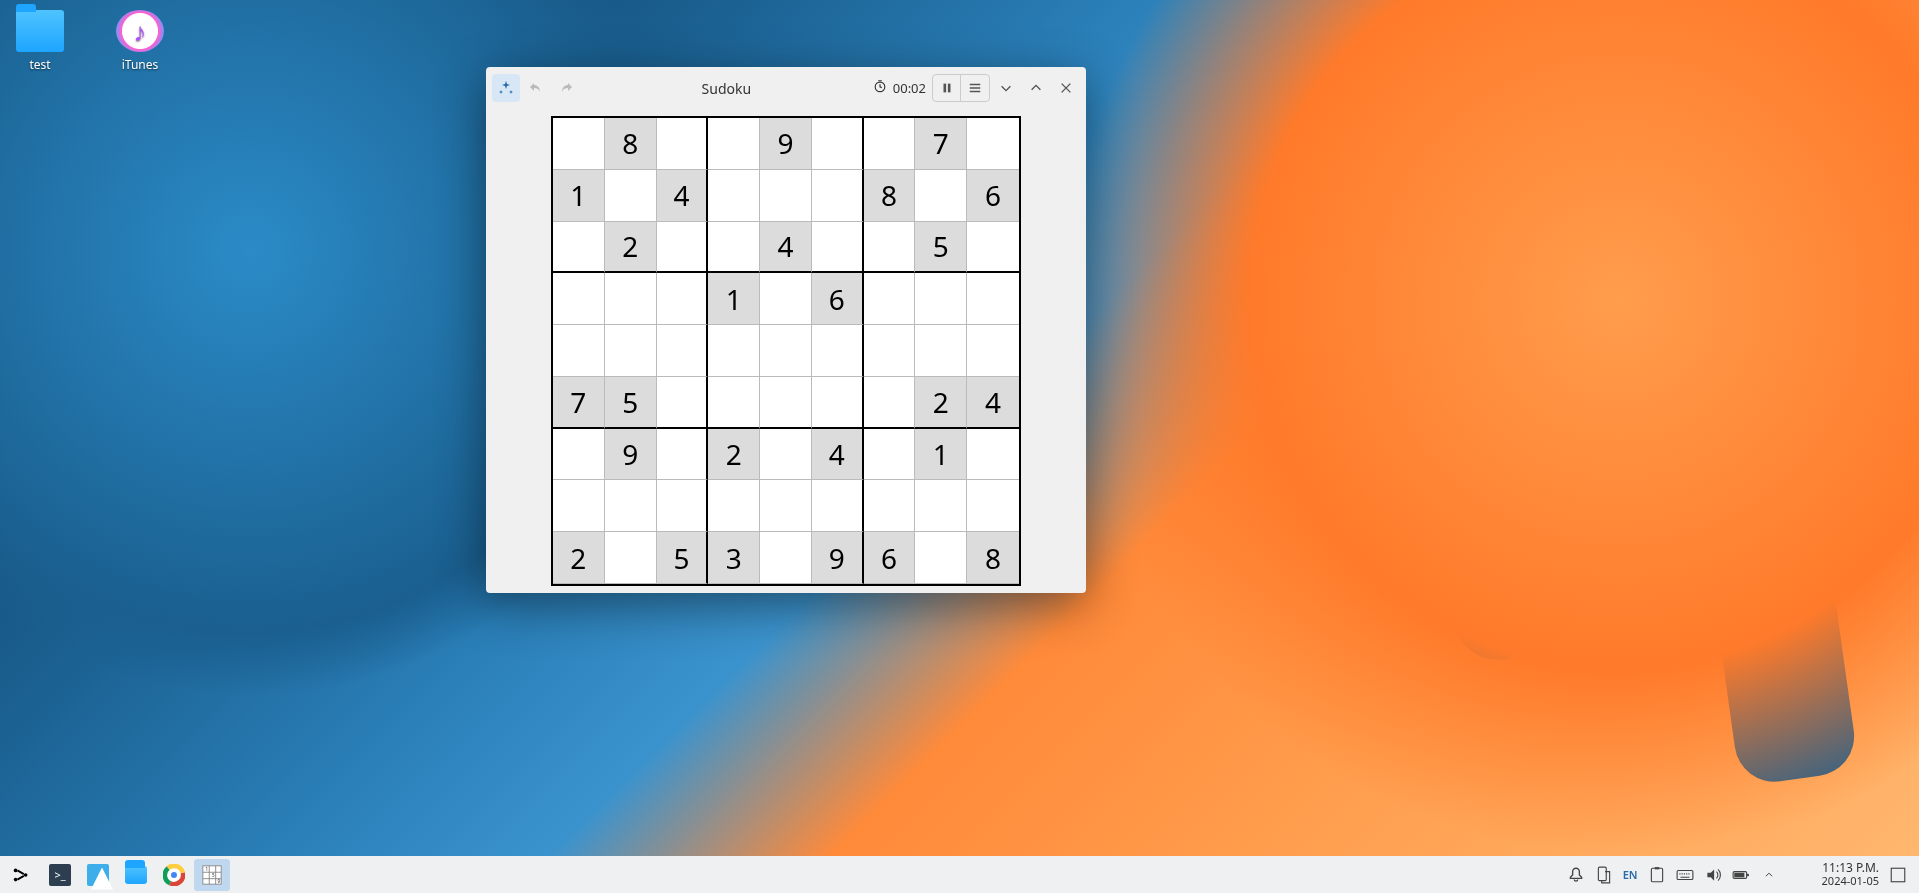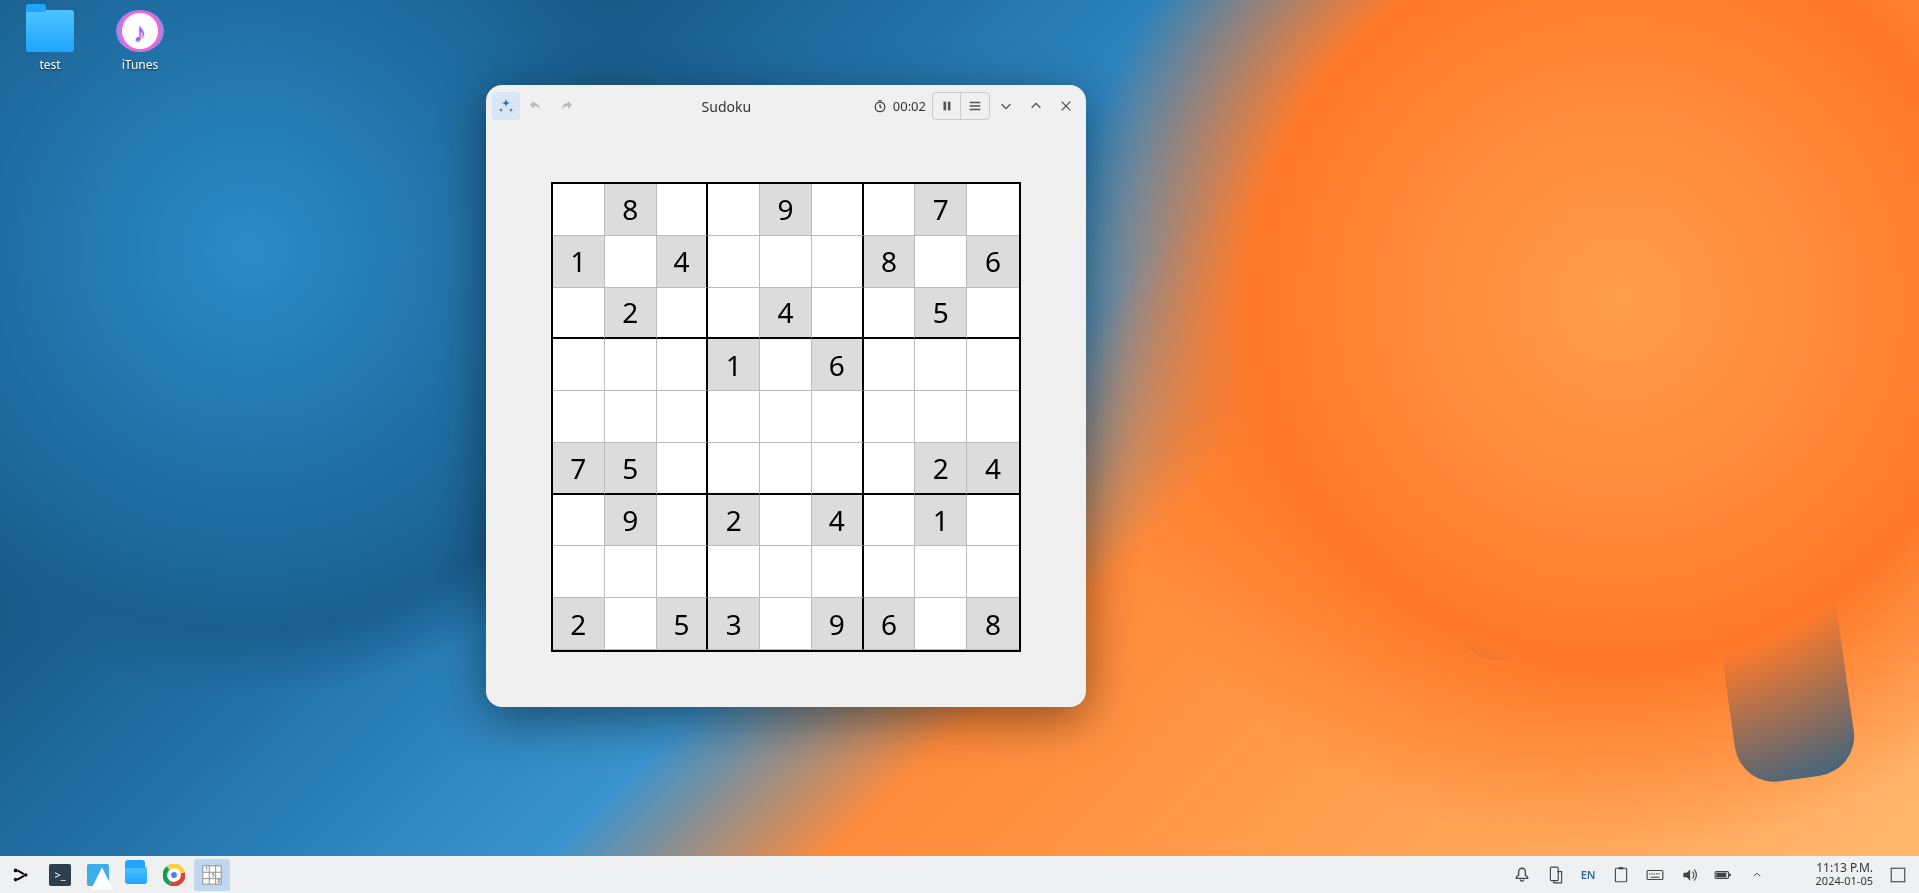--- a/index.html
+++ b/index.html
@@ -17,62 +17,62 @@
 .b4 { width:120px; height:300px; right:80px; top:480px; transform:rotate(-8deg); }
 
 
 .dicon { position:absolute; width:80px; text-align:center; color:#fff; font-size:12px; text-shadow:0 1px 2px rgba(0,0,0,.6); }
 .dicon .glyph { width:48px; height:42px; margin:0 auto 4px; }
 .folder-glyph { background:linear-gradient(#4ec3ff,#1ea5ff); border-radius:3px; position:relative; }
 .folder-glyph::before { content:""; position:absolute; top:-6px; left:0; width:20px; height:8px; background:#1ea5ff; border-radius:3px 3px 0 0; }
 .itunes-glyph { width:48px; height:48px; border-radius:50%; background:radial-gradient(circle at 50% 50%,#fff 55%,#ff5fd2 58%,#5f9fff 78%,#fff 82%); display:flex; align-items:center; justify-content:center; color:#b050ff; font-size:26px; }
 
 
-.win { position:absolute; left:486px; top:67px; width:600px; height:622px; background:#f0f0f0; border-radius:16px; box-shadow:0 12px 48px rgba(0,0,0,.45); display:flex; flex-direction:column; z-index:5;margin-top:18px; }
+.win { position:absolute; left:486px; top:67px; width:600px; height:526px; background:#f0f0f0; border-radius:4px; box-shadow:0 12px 48px rgba(0,0,0,.45); display:flex; flex-direction:column; z-index:5; }
 .titlebar { height:42px; display:flex; align-items:center; padding:0 6px; gap:2px; }
 .tbtn { width:28px; height:28px; display:flex; align-items:center; justify-content:center; border-radius:4px; color:#555; }
 .tbtn.on { background:#d7e7f5; color:#2b6aa8; }
 .tbtn.dis { color:#bbb; }
 .title { flex:1; text-align:center; font-size:14px; color:#333; }
-.timer { display:flex; align-items:center; gap:6px; font-size:13px; color:#333; margin-right:4px; }
+.timer { display:flex; align-items:flex-start; gap:6px; font-size:13px; color:#333; margin-right:4px; }
 .boxed { border:1px solid #ccc; border-radius:4px; height:28px; display:flex; align-items:center; }
 .boxed .tbtn { width:28px; height:26px; border-radius:0; }
 .boxed .tbtn:first-child { border-right:1px solid #ccc; }
 
 
 .board-wrap { flex:1; display:flex; align-items:center; justify-content:center; }
 .board { width:470px; height:470px; display:grid; grid-template:repeat(9,1fr)/repeat(9,1fr); background:#fff; border:2px solid #000; }
 .cell { border-right:1px solid #bbb; border-bottom:1px solid #bbb; display:flex; align-items:center; justify-content:center; font-size:28px; color:#000; }
 .cell.given { background:#dcdcdc; }
 .cell.br { border-right:2px solid #000; }
 .cell.bb { border-bottom:2px solid #000; }
 .cell:nth-child(9n) { border-right:none; }
 
 
 .taskbar { position:absolute; left:0; right:0; bottom:0; height:37px; background:#eef0f1; display:flex; align-items:center; padding:0 4px; z-index:10; font-size:12px; color:#333; }
 .task { width:36px; height:32px; display:flex; align-items:center; justify-content:center; margin-right:2px; border-radius:3px; }
 .task.active { background:#bfd8ef; }
 .task svg,.task span { width:22px; height:22px; }
-.tray { margin-left:auto; display:flex; align-items:center; gap:16px; padding-right:8px; }
+.tray { margin-left:auto; display:flex; align-items:center; gap:10px; padding-right:8px; }
 .tray-ico { width:18px; height:18px; display:flex; align-items:center; justify-content:center; color:#444; }
 .clock { text-align:right; line-height:1.15; margin-left:6px; }
 .clock .t { font-size:12px; }
 .clock .d { font-size:11px;margin-left:28px; }
 .lang { font-size:11px; font-weight:600; color:#2b6aa8; }
 </style>
 </head>
 <body>
 
 <div class="desktop">
   <div class="blob b1"></div>
     <div class="blob b2"></div>
     <div class="blob b3"></div>
     <div class="blob b4"></div>
 
-  <div class="dicon" style="left:10px; top:10px">
+  <div class="dicon" style="left:0; top:10px">
     <div class="glyph folder-glyph"></div>
     <div>test</div>
   </div>
   <div class="dicon" style="left:100px; top:10px">
     <div class="glyph itunes-glyph">♪</div>
     <div>iTunes</div>
   </div>
 
   <div class="win">
     <div class="titlebar">

